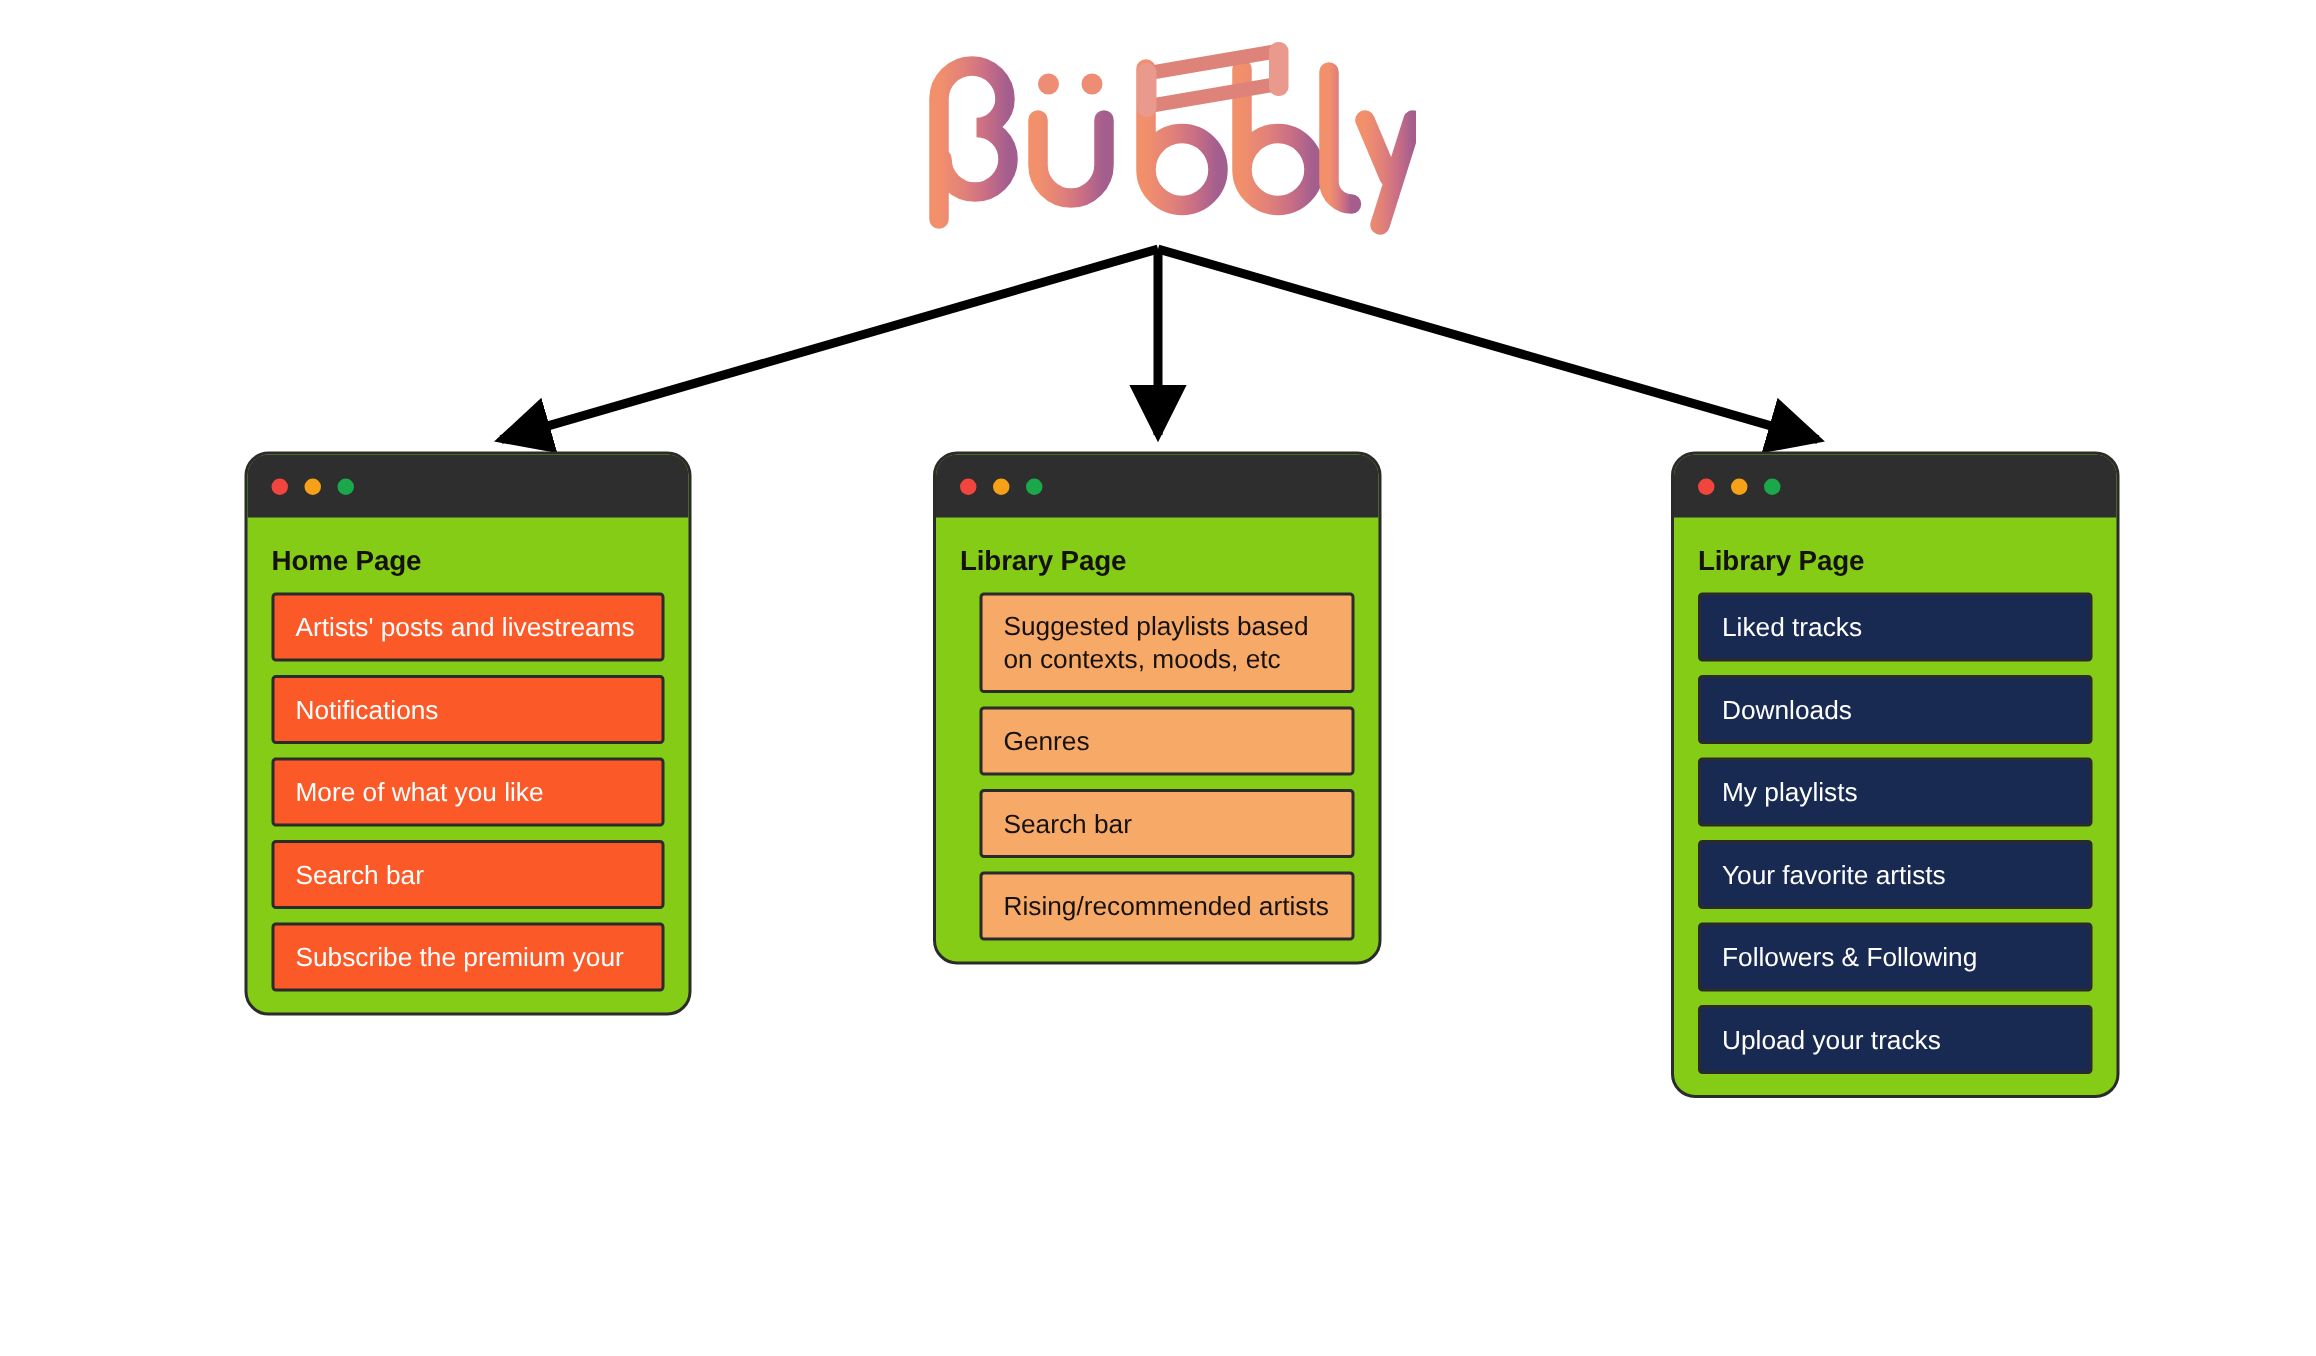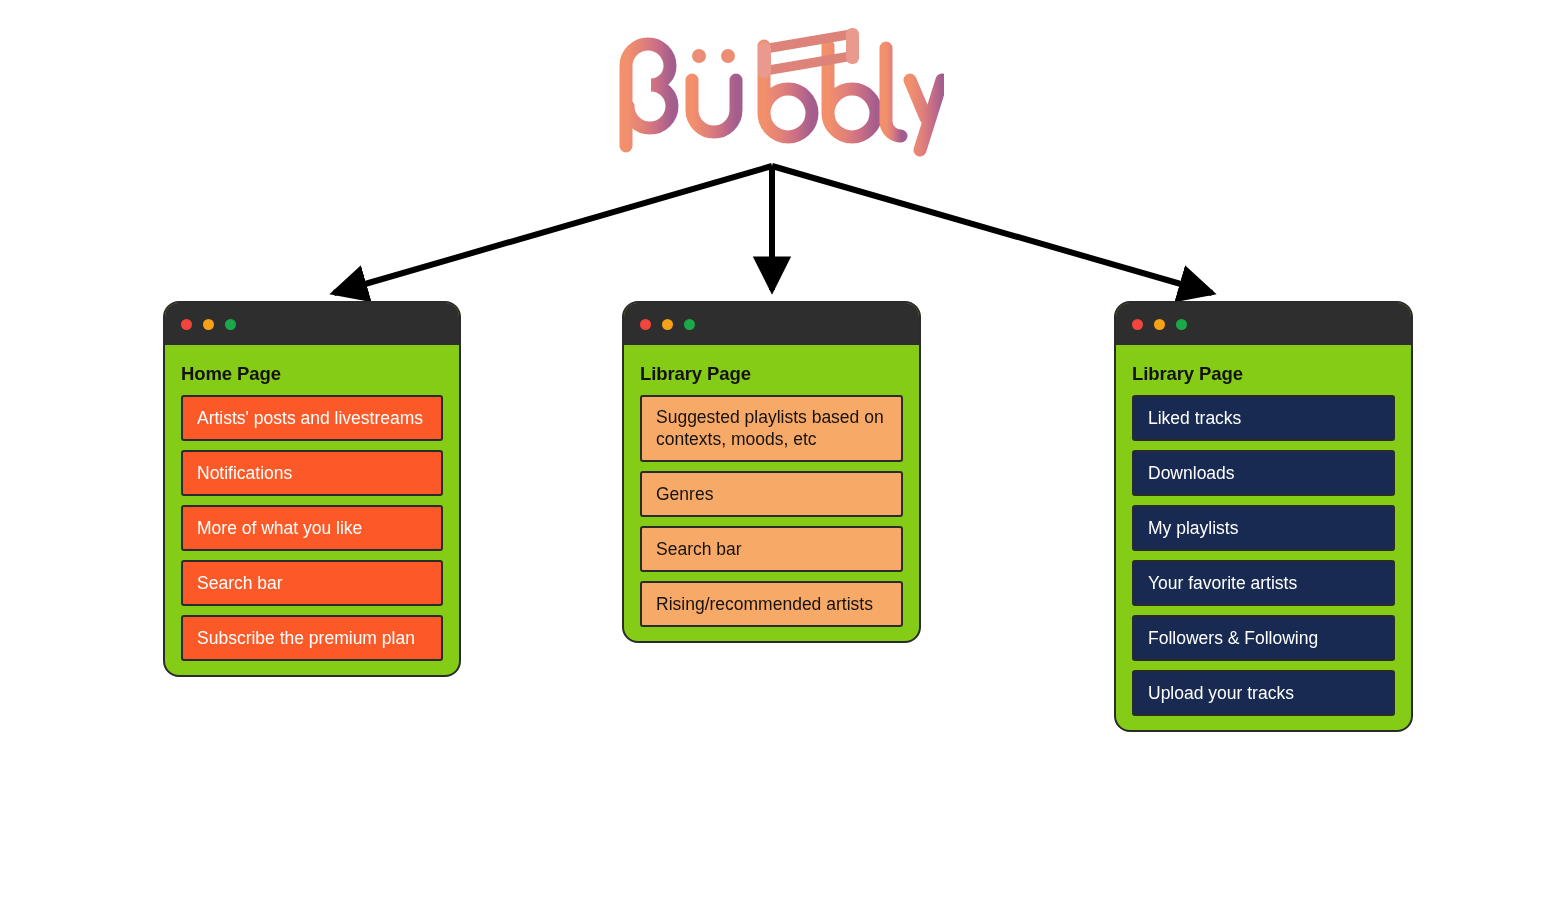--- a/index.html
+++ b/index.html
@@ -73,21 +73,21 @@
     margin-bottom: 9px;
     font-size: 17.5px;
     line-height: 1.28;
     min-height: 46px;
     display: flex;
     align-items: center;
   }
   .item:last-child { margin-bottom: 0; }
 
   .theme-home .item   { background: #fb5a28; color: #ffffff; }
-  .theme-search .item { background: #f7a967; color: #16120f; }
+  .theme-search .item { background: #f7a967; color: #16120f; margin-left: 13px; }
   .theme-library .item{ background: #182a51; color: #ffffff; }
 
   
   #card-home    { left: 163px;  top: 301px;  width: 298px; }
   #card-search  { left: 622px;  top: 301px;  width: 299px; }
   #card-library { left: 1114px; top: 301px;  width: 299px; }
 </style>
 </head>
 <body>
 
@@ -150,21 +150,21 @@
       <span class="dot red"></span>
       <span class="dot amber"></span>
       <span class="dot green"></span>
     </div>
     <div class="card-body">
       <div class="card-title">Home Page</div>
       <div class="item">Artists' posts and livestreams</div>
       <div class="item">Notifications</div>
       <div class="item">More of what you like</div>
       <div class="item">Search bar</div>
-      <div class="item">Subscribe the premium plan</div>
+      <div class="item">Subscribe the premium your</div>
     </div>
   </div>
 
   <div class="card theme-search" id="card-search">
     <div class="titlebar">
       <span class="dot red"></span>
       <span class="dot amber"></span>
       <span class="dot green"></span>
     </div>
     <div class="card-body">

